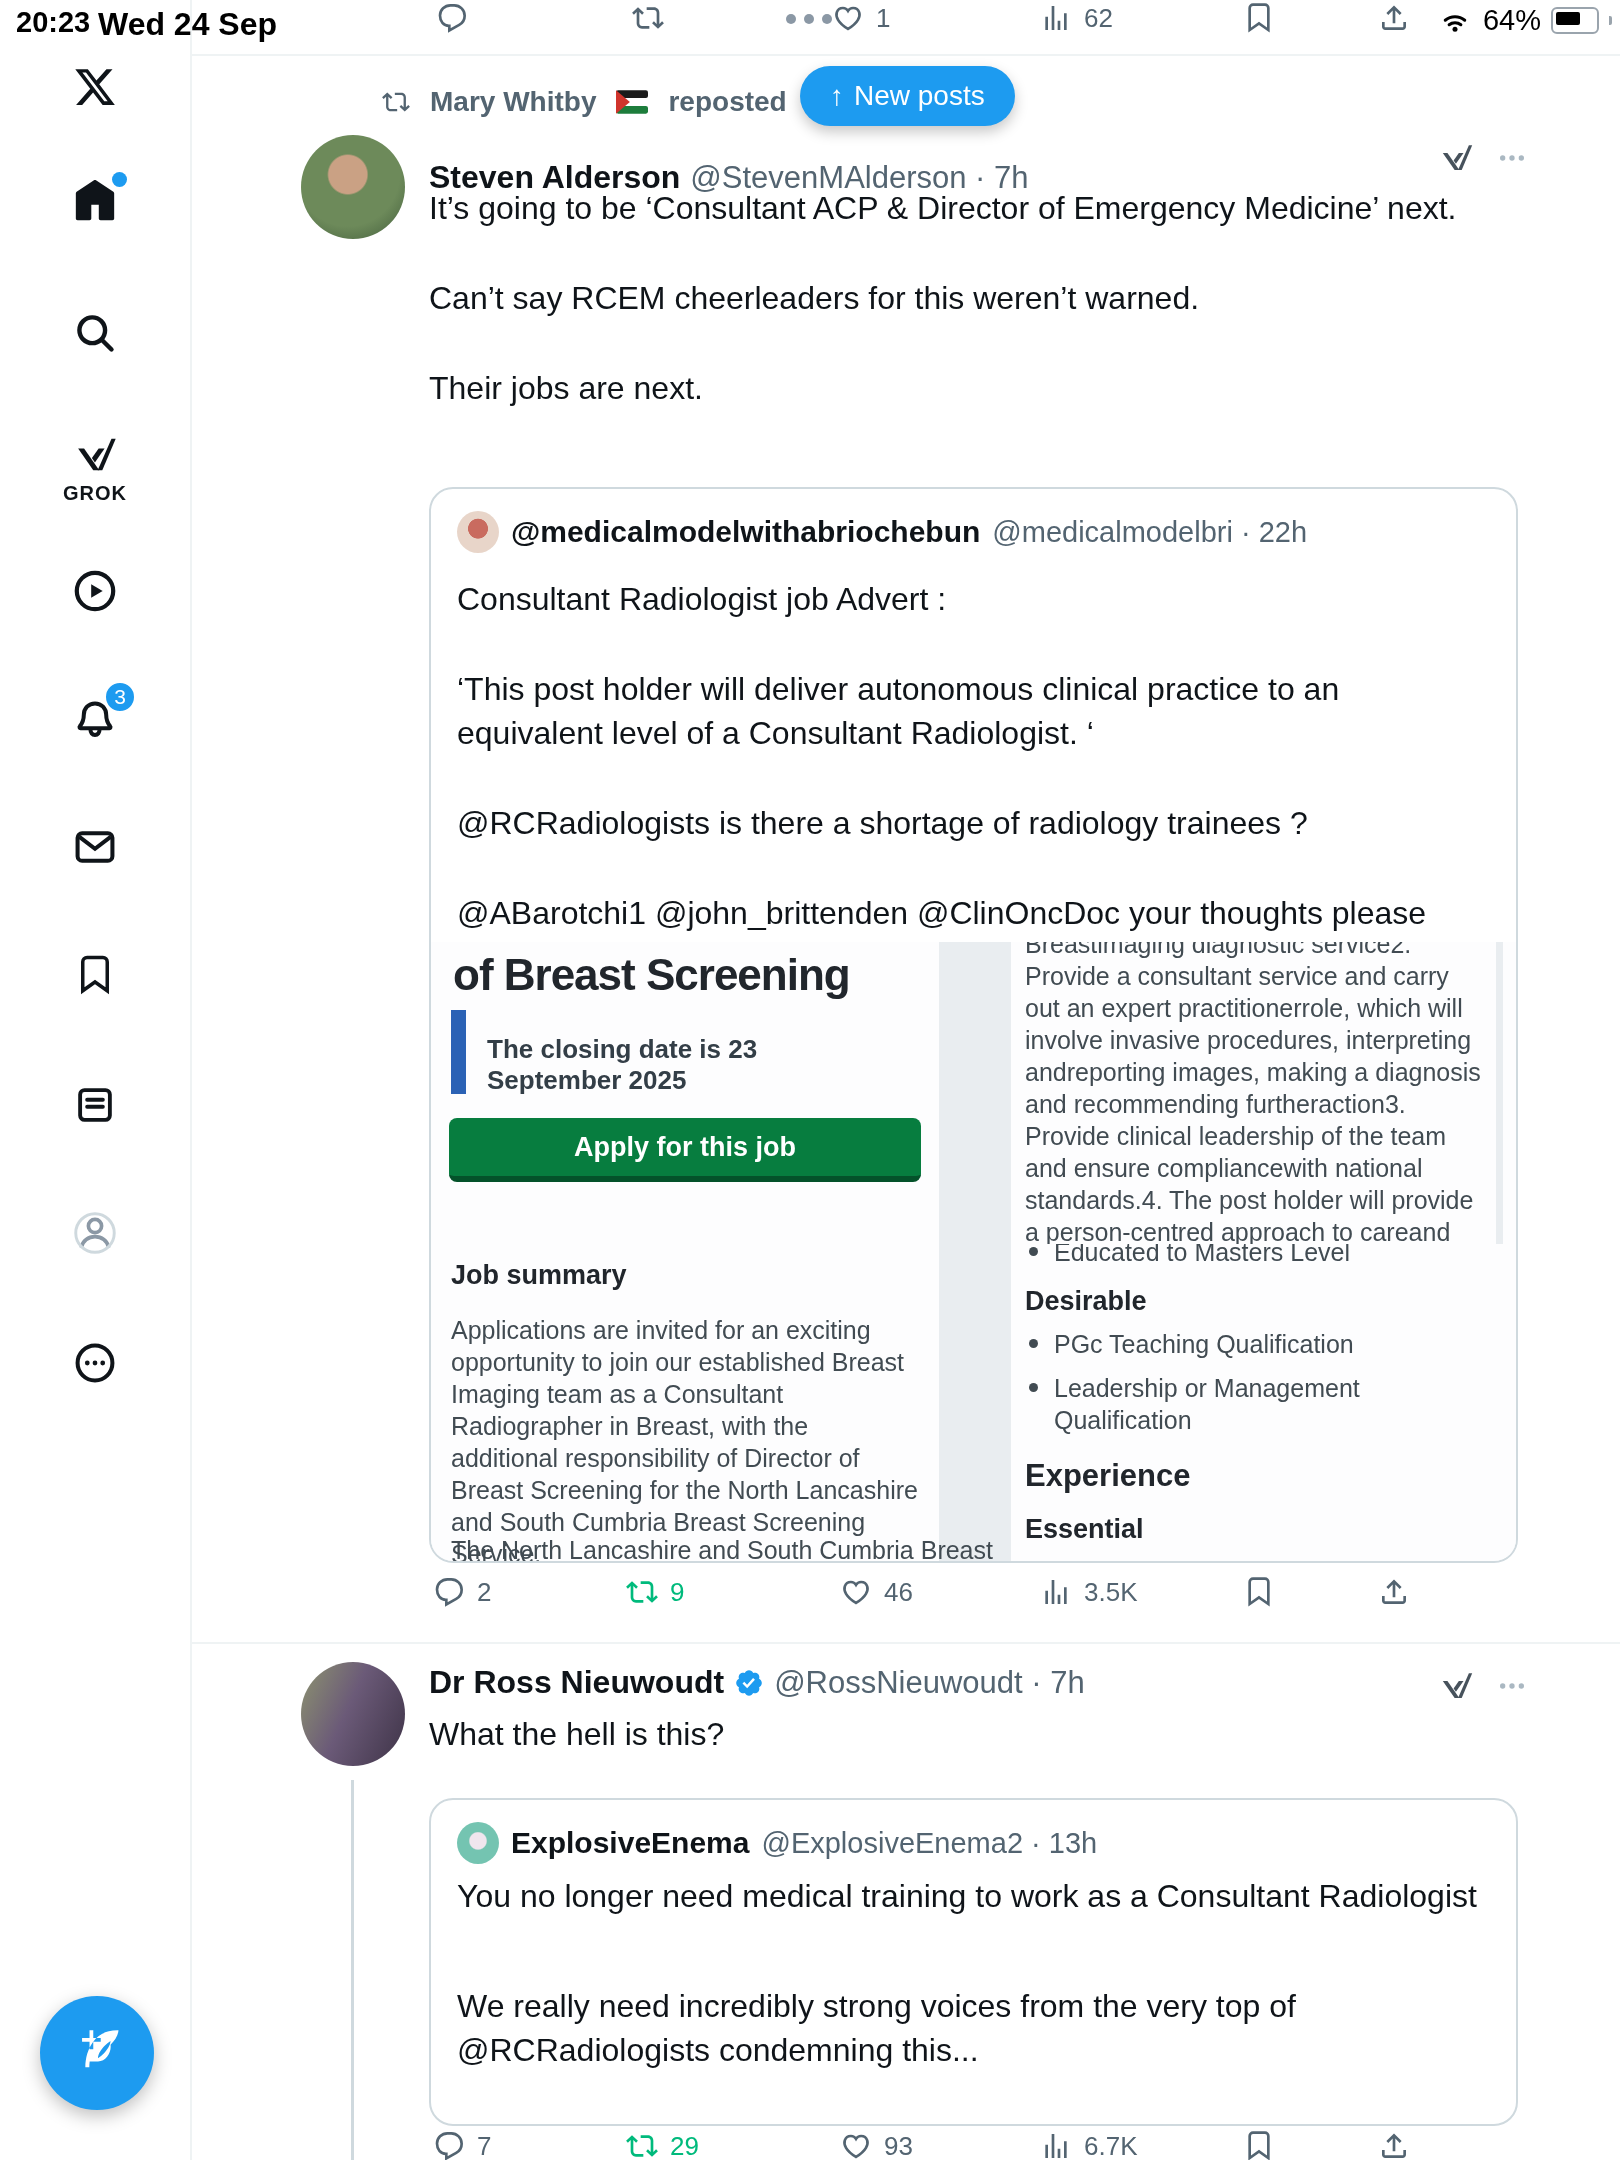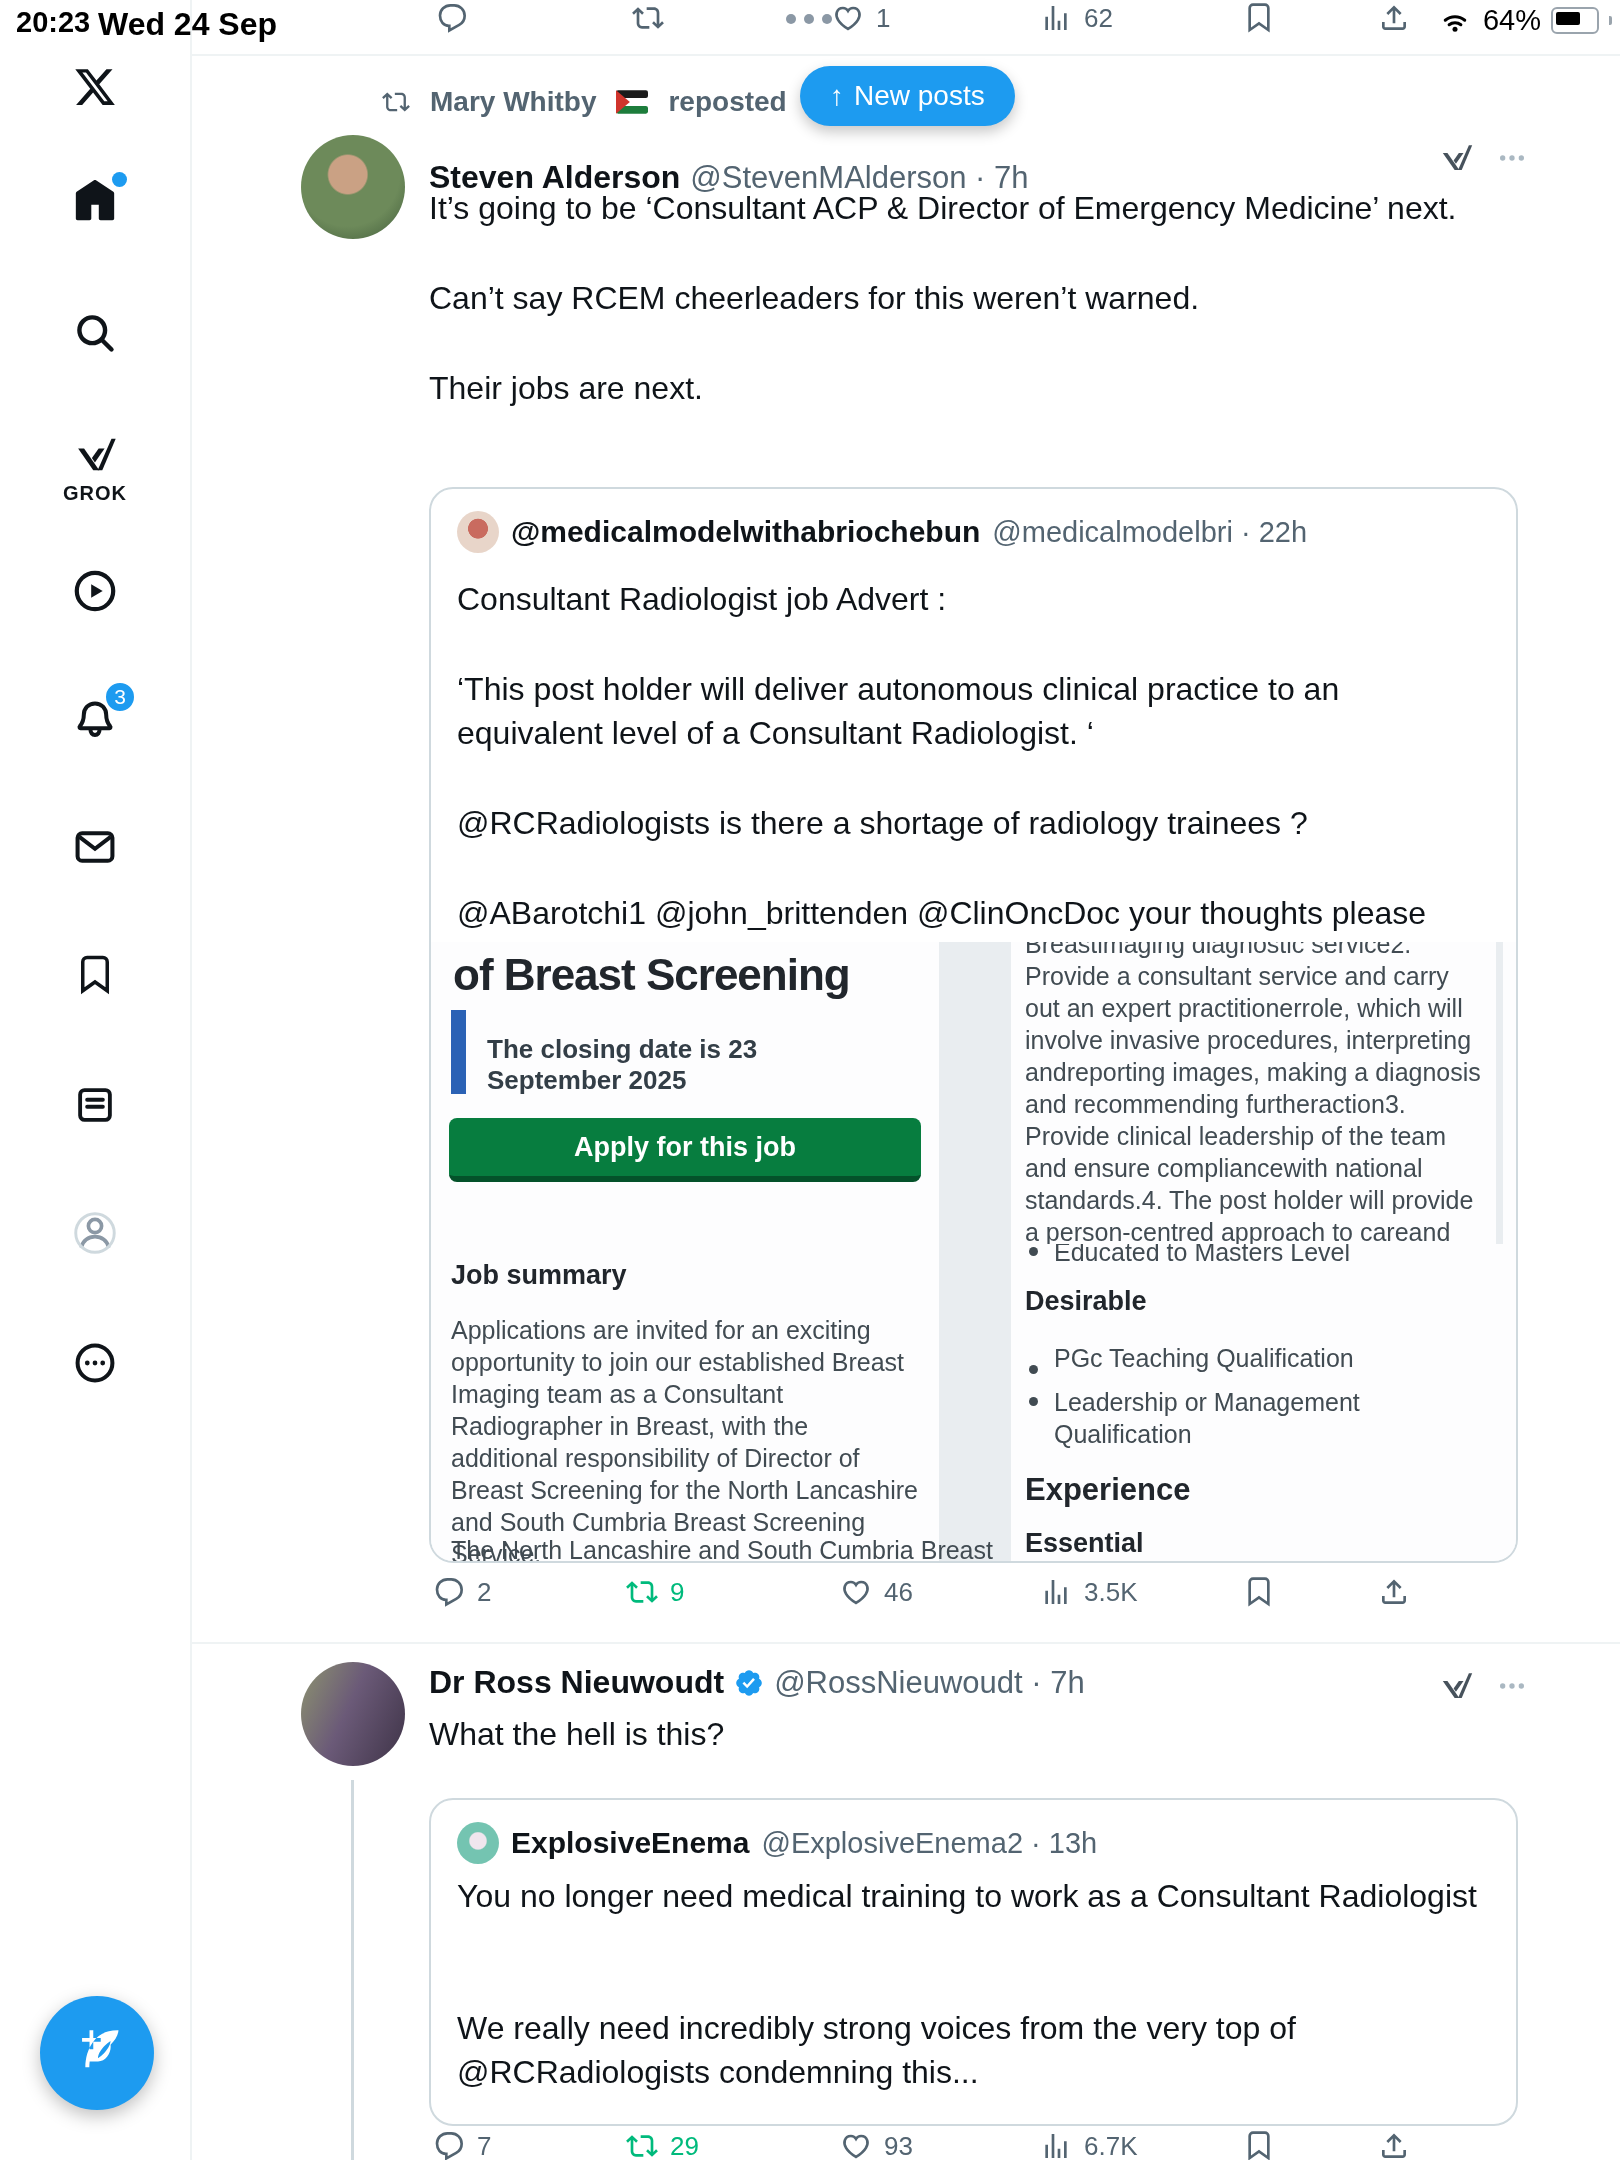--- a/index.html
+++ b/index.html
@@ -311,21 +311,21 @@
         <div class="abs jbody" style="left:14px;top:-14px;width:458px;">Breastimaging diagnostic service2. Provide a consultant service and carry out an expert practitionerrole, which will involve invasive procedures, interpreting andreporting images, making a diagnosis and recommending furtheraction3. Provide clinical leadership of the team and ensure compliancewith national standards.4. The post holder will provide a person-centred approach to careand will seek to incorporate the user perspective in</div>
       </div>
 
       <div class="jcol" style="left:580px;top:302px;width:485px;height:366px;overflow:hidden;padding-left:16px;">
         <div class="abs" style="left:14px;top:-8px;width:460px;">
           <div class="brow jbody">
               <span class="bdot"></span>
               <span>Educated to Masters Level</span>
             </div>
           <div class="jh2" style="margin-top:18px;">Desirable</div>
-          <div class="brow jbody" style="margin-top:25px;align-items:flex-end;">
+          <div class="brow jbody" style="margin-top:11px;">
               <span class="bdot"></span>
               <span>PGc Teaching Qualification</span>
             </div>
           <div class="brow jbody" style="margin-top:12px;">
               <span class="bdot"></span>
               <span>Leadership or Management Qualification</span>
             </div>
           <div class="jh3" style="margin-top:22px;">Experience</div>
           <div class="jh2" style="margin-top:20px;">Essential</div>
 
@@ -395,21 +395,21 @@
   </div>
 
   <div class="abs qcard" style="left:429px;top:1798px;width:1089px;height:328px;">
     <div class="qhead">
       <span class="avatar av-sm" style="background:radial-gradient(circle at 50% 45%, #f0e6ee 0 26%, #74c4b1 30%);"></span>
       <span class="qname">ExplosiveEnema</span>
       <span class="qmeta">@ExplosiveEnema2 · 13h</span>
     </div>
     <div class="tweet-text abs" style="left:26px;top:74px;width:1036px;">
       <p>You no longer need medical training to work as a Consultant Radiologist</p>
-      <p style="margin-top:88px;">We really need incredibly strong voices from the very top of @RCRadiologists condemning this...</p>
+      <p style="margin-top:66px;">We really need incredibly strong voices from the very top of @RCRadiologists condemning this...</p>
     </div>
   </div>
 
   <div class="stat-group" style="left:433px;top:2130px;">
     <svg width="32" height="32" viewBox="0 0 24 24">
         <use href="#ic-reply"></use>
       </svg>
     <span class="cnt">7</span>
   </div>
   <div class="stat-group green" style="left:626px;top:2130px;">

